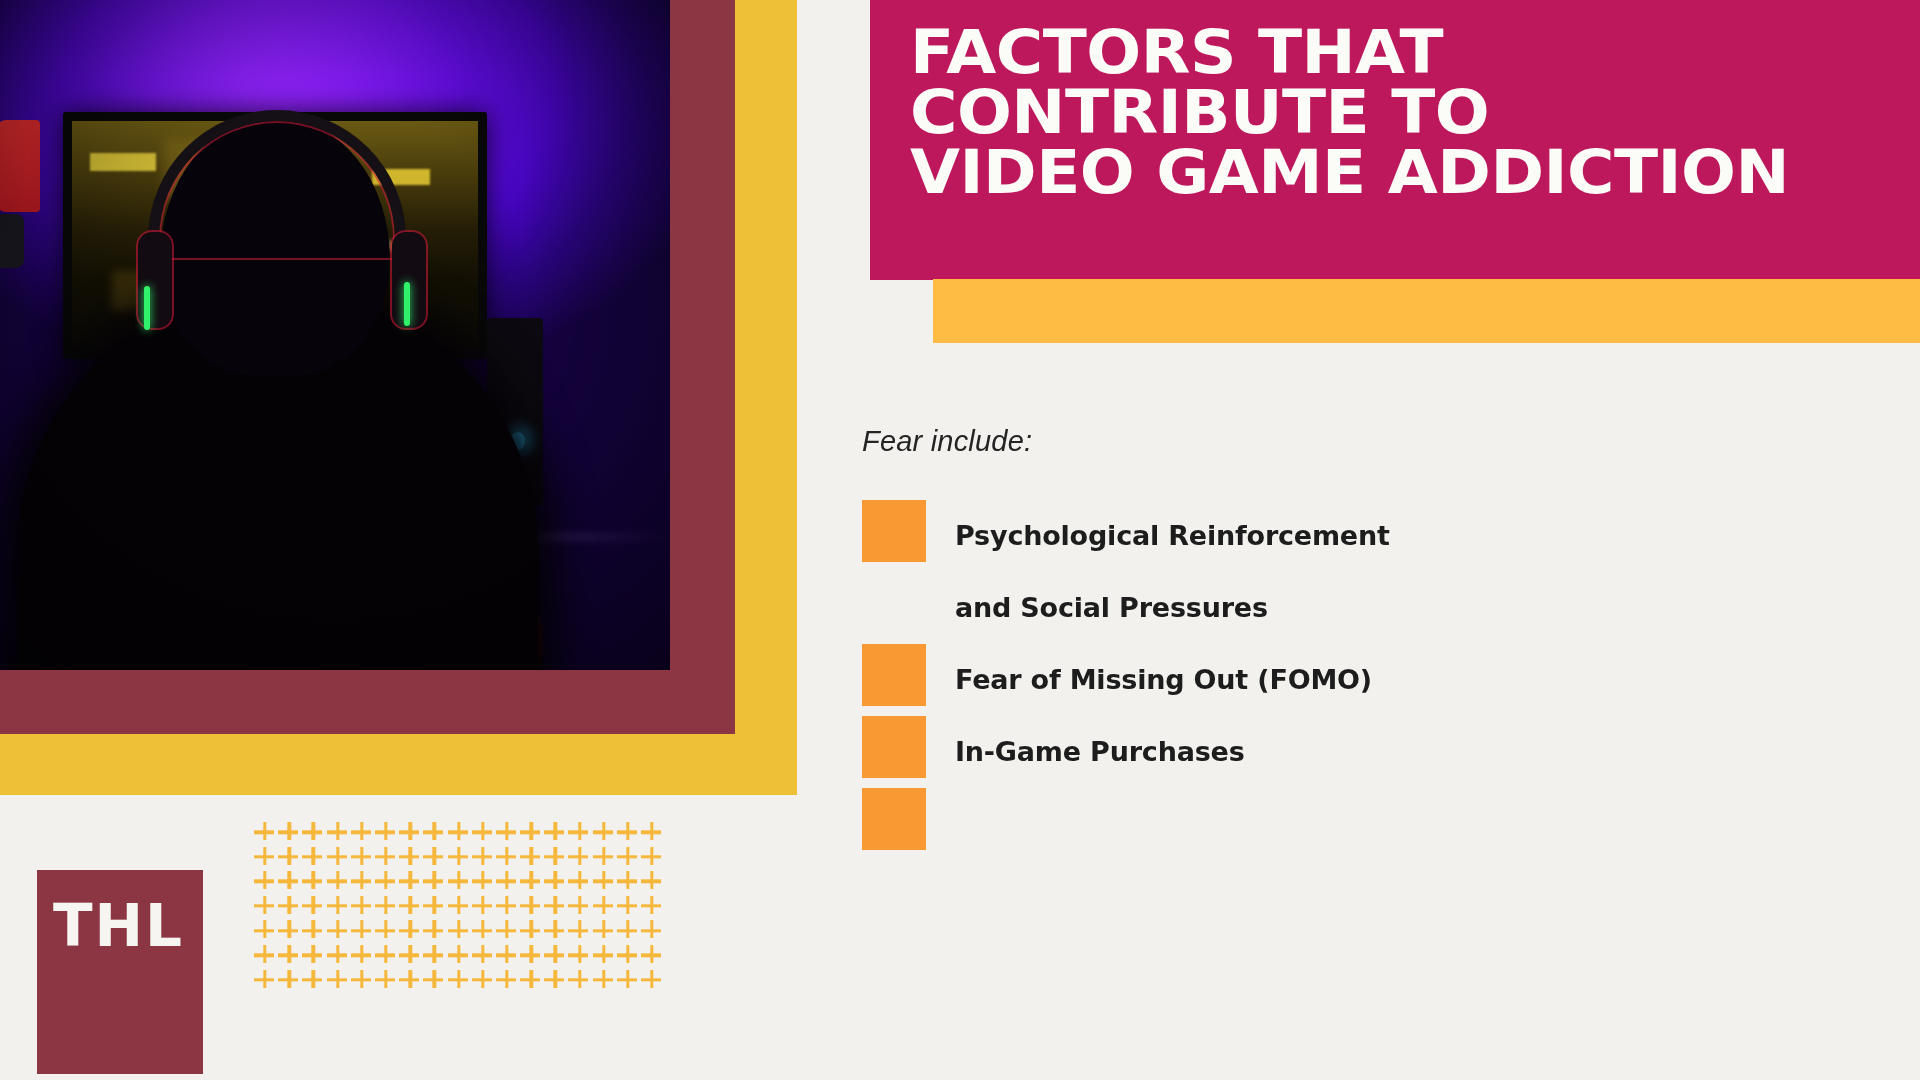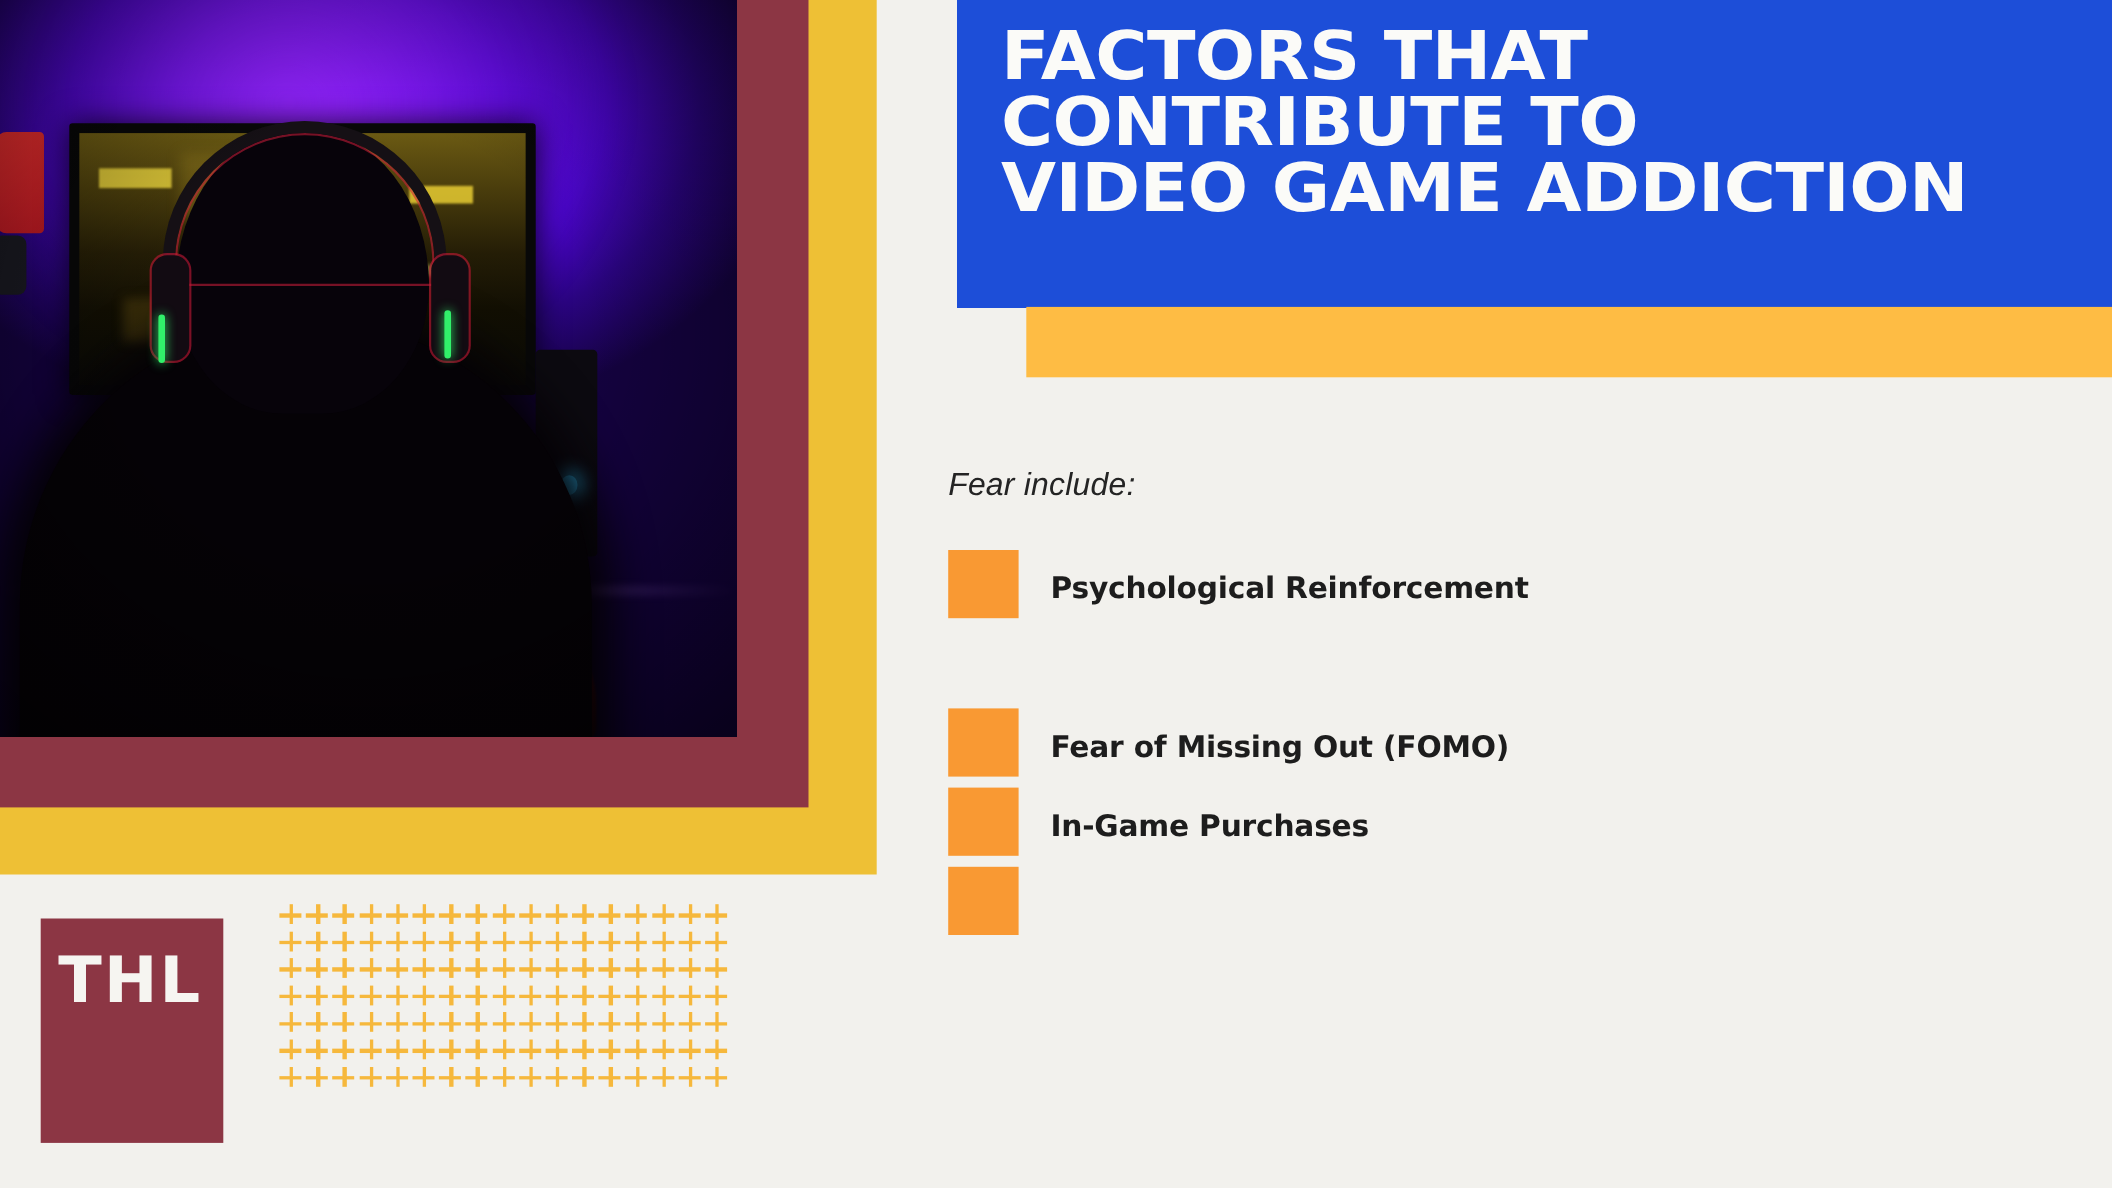--- a/index.html
+++ b/index.html
@@ -113,21 +113,21 @@
     filter:blur(1px);
   }
   .photo .vignette{
     position:absolute; inset:0;
     background:radial-gradient(ellipse 75% 70% at 50% 45%, rgba(0,0,0,0) 40%, rgba(0,0,0,.55) 100%);
   }
 
   
   .title-block{
     position:absolute; left:870px; top:0; width:1050px; height:280px;
-    background:#1d4ed8;
+    background:#be185d;
     z-index:3;
   }
   .title-text{
     position:absolute; left:40px; top:22px; right:8px;
     color:#fbfbf8;
     font-family:"DejaVu Sans", sans-serif;
     font-weight:bold;
     font-size:61px;
     line-height:60px;
     letter-spacing:-0.5px;
@@ -171,21 +171,21 @@
     font-weight:bold;
     font-size:27px;
     line-height:72px;
     color:#1d1d1d;
     letter-spacing:-0.2px;
     white-space:nowrap;
   }
 
   
   .logo-box{
-    position:absolute; left:37px; top:835px; width:166px; height:204px;
+    position:absolute; left:37px; top:870px; width:166px; height:204px;
     background:#8c3644;
     z-index:4;
   }
   .logo-text{
     position:absolute; left:16px; top:27px;
     color:#f6f5f1;
     font-family:"DejaVu Sans", sans-serif;
     font-weight:bold;
     font-size:58px;
     line-height:58px;
@@ -254,20 +254,21 @@
 
   <div class="intro">Fear include:</div>
 
   <div class="bullets">
     <div class="b-row">
       <div class="b-square"></div>
       <div class="b-text">Psychological Reinforcement</div>
     </div>
     <div class="b-row">
       <div class="b-square ghost"></div>
+      <div class="b-text">and Social Pressures</div>
     </div>
     <div class="b-row">
       <div class="b-square"></div>
       <div class="b-text">Fear of Missing Out (FOMO)</div>
     </div>
     <div class="b-row">
       <div class="b-square"></div>
       <div class="b-text">In-Game Purchases</div>
     </div>
     <div class="b-row">

